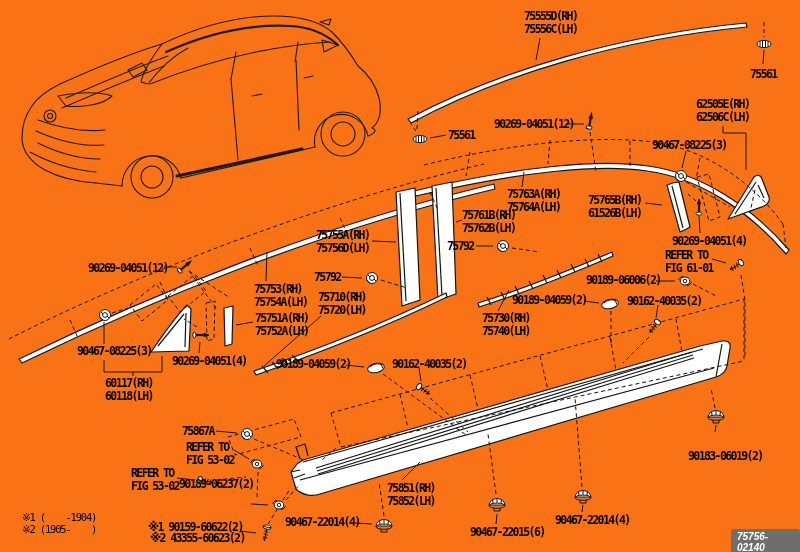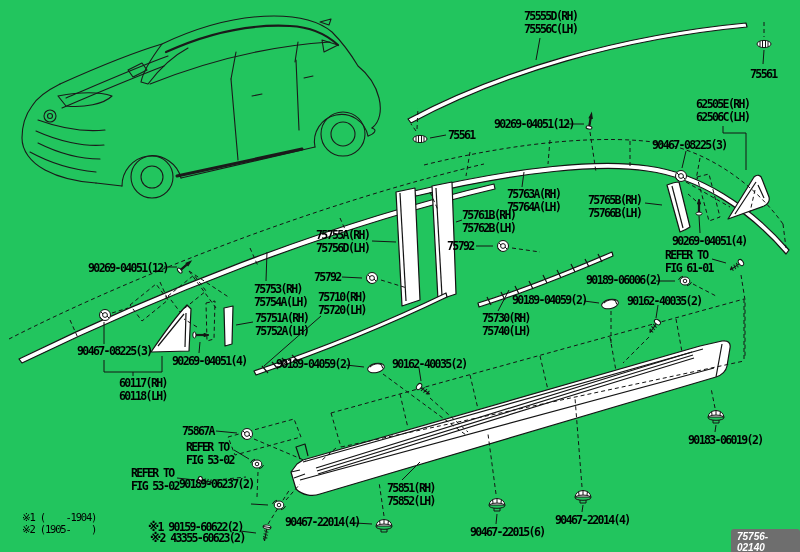--- a/index.html
+++ b/index.html
@@ -1,16 +1,16 @@
 <!DOCTYPE html>
 <html><head>
 <meta charset="utf-8">
 <style>
   html,body{margin:0;padding:0;background:#fff;}
-  #stage{position:relative;width:800px;height:552px;background:#22c55e;overflow:hidden;
+  #stage{position:relative;width:800px;height:552px;background:#f97316;overflow:hidden;
          font-family:"DejaVu Sans Mono","DejaVu Sans",monospace;}
   svg{position:absolute;left:0;top:0;}
   .lbl{position:absolute;font-weight:bold;font-size:11.5px;line-height:12.5px;
        letter-spacing:-1.6px;color:#000;white-space:pre;z-index:4;}
   .note{font-weight:normal;font-size:10.5px;letter-spacing:-1.2px;}
   .figcode{position:absolute;left:748px;top:535px;font-weight:bold;font-size:12px;
            letter-spacing:-1px;color:#000;z-index:3;}
   .badge{position:absolute;left:731px;top:529px;background:#6e6e6e;color:#fff;
          font-family:"Liberation Sans",sans-serif;font-style:italic;font-weight:bold;
          font-size:10px;padding:2px 6px 2px 6px;border-radius:3px;z-index:5;letter-spacing:0;}
@@ -238,60 +238,60 @@
 75556C(LH)</div>
   <div class="lbl" style="left:750px;top:68px">75561</div>
   <div class="lbl" style="left:494px;top:118px">90269-04051(12)</div>
   <div class="lbl" style="left:696px;top:98px">62505E(RH)
 62506C(LH)</div>
   <div class="lbl" style="left:652px;top:139px">90467-08225(3)</div>
   <div class="lbl" style="left:448px;top:129px">75561</div>
   <div class="lbl" style="left:507px;top:188px">75763A(RH)
 75764A(LH)</div>
   <div class="lbl" style="left:588px;top:194px">75765B(RH)
-75766B(LH)</div>
+61526B(LH)</div>
   <div class="lbl" style="left:462px;top:209px">75761B(RH)
 75762B(LH)</div>
   <div class="lbl" style="left:447px;top:240px">75792</div>
   <div class="lbl" style="left:672px;top:235px">90269-04051(4)</div>
   <div class="lbl" style="left:665px;top:249px">REFER TO
 FIG 61-01</div>
   <div class="lbl" style="left:586px;top:274px">90189-06006(2)</div>
   <div class="lbl" style="left:316px;top:229px">75755A(RH)
 75756D(LH)</div>
   <div class="lbl" style="left:314px;top:271px">75792</div>
   <div class="lbl" style="left:254px;top:283px">75753(RH)
 75754A(LH)</div>
   <div class="lbl" style="left:318px;top:291px">75710(RH)
 75720(LH)</div>
   <div class="lbl" style="left:255px;top:312px">75751A(RH)
 75752A(LH)</div>
   <div class="lbl" style="left:88px;top:262px">90269-04051(12)</div>
   <div class="lbl" style="left:77px;top:345px">90467-08225(3)</div>
   <div class="lbl" style="left:172px;top:355px">90269-04051(4)</div>
-  <div class="lbl" style="left:119px;top:377px">60117(RH)
+  <div class="lbl" style="left:105px;top:377px">60117(RH)
 60118(LH)</div>
   <div class="lbl" style="left:512px;top:294px">90189-04059(2)</div>
   <div class="lbl" style="left:482px;top:312px">75730(RH)
 75740(LH)</div>
   <div class="lbl" style="left:627px;top:295px">90162-40035(2)</div>
   <div class="lbl" style="left:276px;top:358px">90189-04059(2)</div>
   <div class="lbl" style="left:392px;top:358px">90162-40035(2)</div>
   <div class="lbl" style="left:182px;top:425px">75867A</div>
   <div class="lbl" style="left:186px;top:441px">REFER TO
 FIG 53-02</div>
   <div class="lbl" style="left:131px;top:467px">REFER TO
 FIG 53-02</div>
   <div class="lbl" style="left:179px;top:478px">90189-06237(2)</div>
   <div class="lbl" style="left:387px;top:482px">75851(RH)
 75852(LH)</div>
   <div class="lbl" style="left:285px;top:516px">90467-22014(4)</div>
   <div class="lbl" style="left:470px;top:526px">90467-22015(6)</div>
   <div class="lbl" style="left:555px;top:514px">90467-22014(4)</div>
-  <div class="lbl" style="left:688px;top:434px">90183-06019(2)</div>
+  <div class="lbl" style="left:688px;top:450px">90183-06019(2)</div>
   <div class="lbl" style="left:148px;top:521px">※1 90159-60622(2)</div>
   <div class="lbl" style="left:150px;top:532px">※2 43355-60623(2)</div>
   <div class="lbl note" style="left:22px;top:511px">※1 (    -1904)</div>
   <div class="lbl note" style="left:22px;top:523px">※2 (1905-    )</div>
 
   <div class="figcode">753724E</div>
   <div class="badge">75756-02140</div>
 </div>
 
 </body></html>

